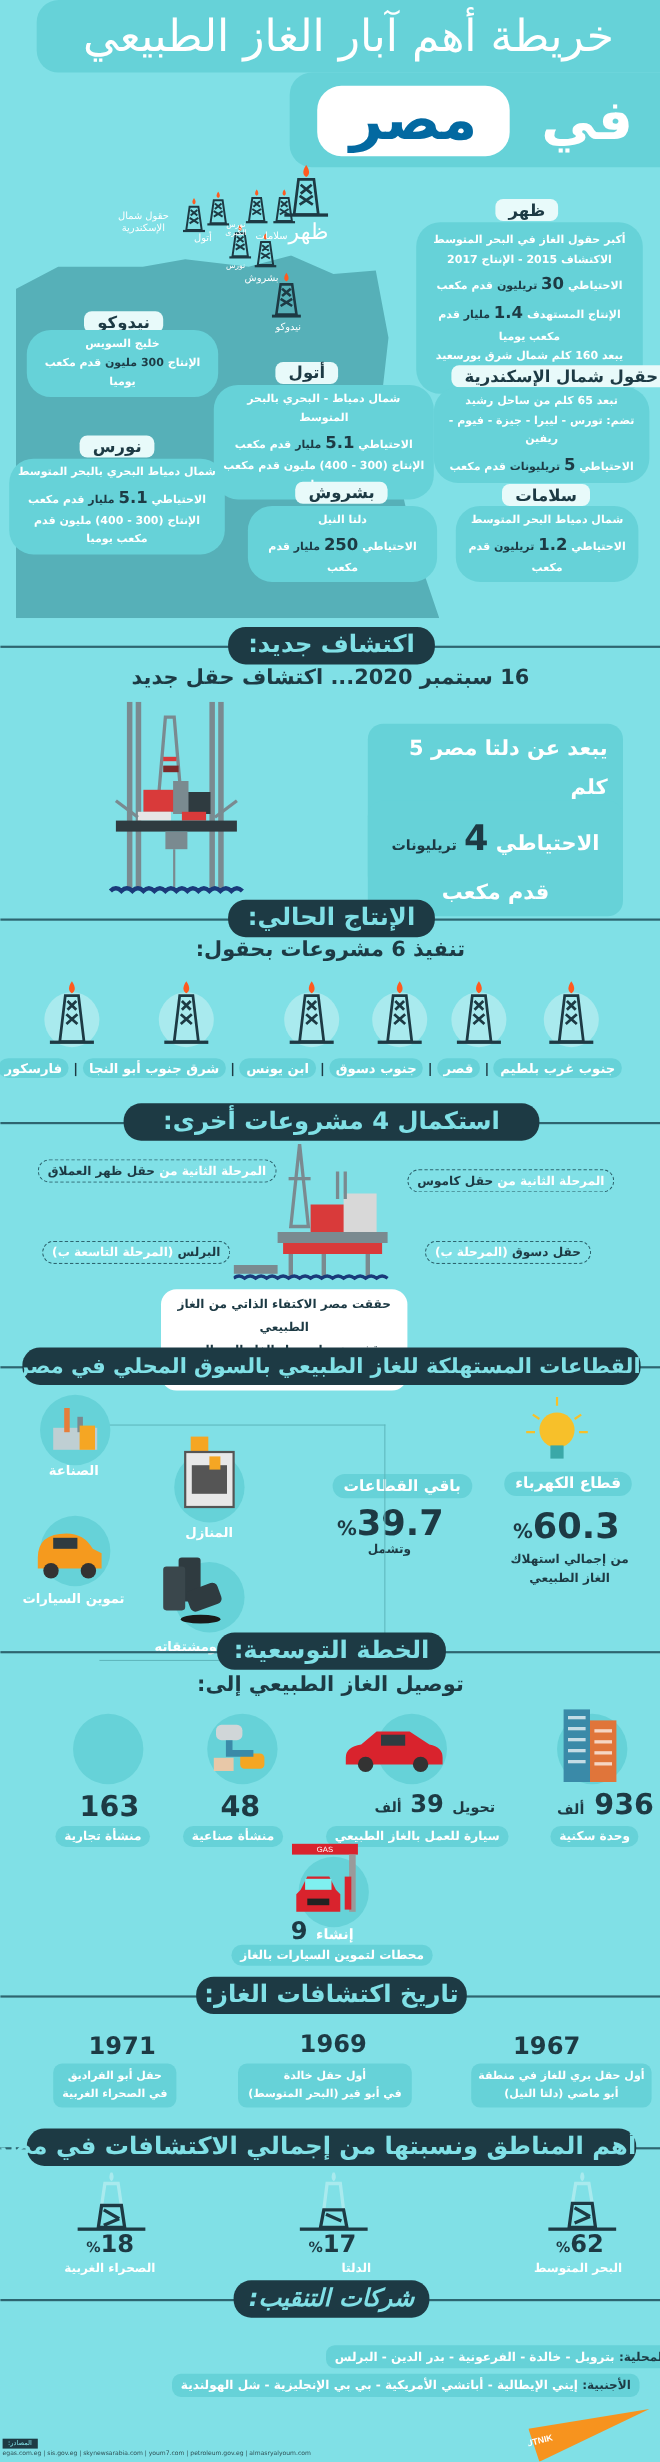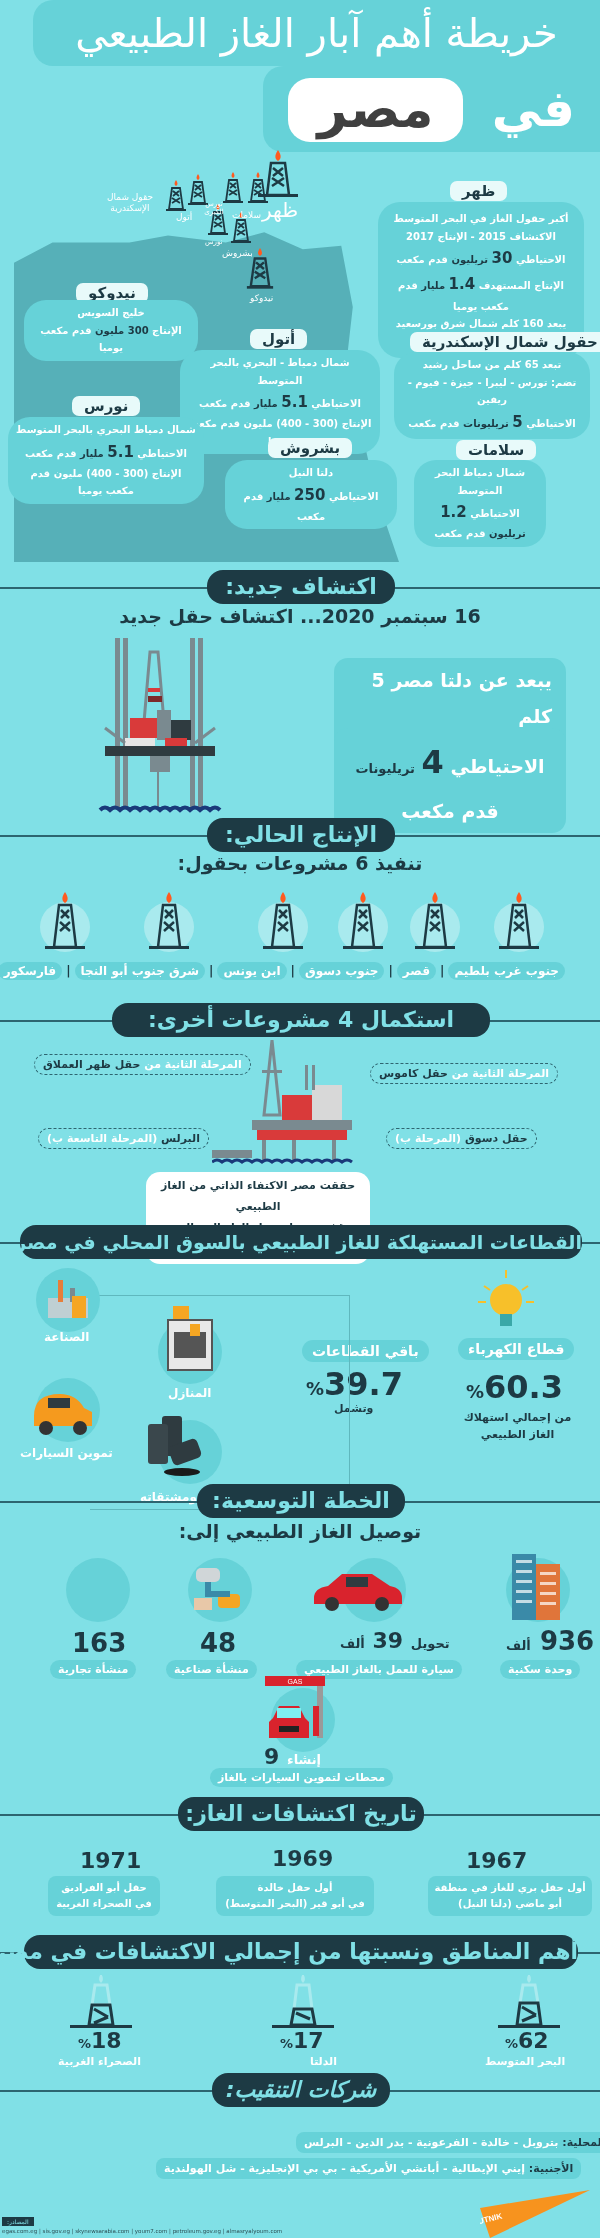--- a/index.html
+++ b/index.html
@@ -2,21 +2,21 @@
 <html><head>
 <meta charset="utf-8">
 <style>
   * { box-sizing: border-box; margin: 0; padding: 0; }
   body { width: 600px; height: 2238px; background: #80e0e6; font-family: "DejaVu Sans", sans-serif; color: #1d3a44; position: relative; overflow: hidden; direction: rtl; }
   .abs { position: absolute; }
   .title-box { position: absolute; background: #66d2d8; }
   .title1 { left: 33px; top: 0; width: 567px; height: 66px; border-radius: 0 0 0 20px; border-top-left-radius: 20px; color: #fff; font-size: 40px; text-align: center; line-height: 66px; }
   .title2 { left: 263px; top: 66px; width: 337px; height: 86px; border-radius: 20px 0 0 20px; }
   .title2 .fi { position: absolute; right: 25px; top: 10px; color: #fff; font-size: 50px; font-weight: bold; line-height: 66px; }
-  .title2 .misr { position: absolute; left: 25px; top: 12px; width: 175px; height: 64px; background: #fff; border-radius: 22px; color: #404040; font-size: 52px; font-weight: bold; text-align: center; line-height: 62px; }
+  .title2 .misr { position: absolute; left: 25px; top: 12px; width: 175px; height: 64px; background: #fff; border-radius: 22px; color: #0369a1; font-size: 52px; font-weight: bold; text-align: center; line-height: 62px; }
 
   .map-bg { position: absolute; left: 14px; top: 222px; width: 385px; height: 340px; background: #56b0b8; border-radius: 0 20px 0 0; clip-path: polygon(0 12%, 10% 6%, 30% 6%, 40% 4%, 55% 6%, 65% 3%, 75% 8%, 85% 7%, 88% 25%, 86% 45%, 90% 60%, 94% 80%, 100% 100%, 0 100%); }
   .rig { position: absolute; width: 26px; }
   .rig svg { display: block; }
   .map-label { position: absolute; color: #fff; font-size: 9px; text-align: center; line-height: 1.2; }
 
   .info-card { position: absolute; background: #66d2d8; border-radius: 22px; color: #fff; font-size: 10px; font-weight: bold; text-align: center; line-height: 1.75; padding: 8px 10px; }
   .card-tag { position: absolute; background: #e8fafa; color: #1d3a44; font-weight: bold; font-size: 15px; text-align: center; border-radius: 7px; padding: 1px 12px; white-space: nowrap; }
   .big { color: #1d3a44; font-size: 15px; }
   .dark { color: #1d3a44; }
@@ -154,41 +154,41 @@
 </div>
 
 <div class="card-tag" style="left:410px;top:332px;">حقول شمال الإسكندرية</div>
 <div class="info-card" style="left:394px;top:352px;width:196px;padding:4px 8px;">
   <div>تبعد 65 كلم من ساحل رشيد</div>
   <div>تضم: تورس - ليبرا - جيزة - فيوم - ريفين</div>
   <div><span>الاحتياطي</span> <span class="big">5</span> <span class="dark">تريليونات</span> <span>قدم مكعب</span></div>
 </div>
 
 <div class="card-tag" style="left:250px;top:329px;">أتول</div>
-<div class="info-card" style="left:180px;top:350px;width:200px;padding:4px 8px;text-align:center;">
+<div class="info-card" style="left:194px;top:350px;width:200px;padding:4px 8px;text-align:center;">
   <div>شمال دمياط - البحري بالبحر المتوسط</div>
   <div><span>الاحتياطي</span> <span class="big">5.1</span> <span class="dark">مليار</span> <span>قدم مكعب</span></div>
   <div>الإنتاج (300 - 400) مليون قدم مكعب يوميا</div>
 </div>
 
 <div class="card-tag" style="left:72px;top:396px;">نورس</div>
 <div class="info-card" style="left:8px;top:417px;width:196px;padding:4px 8px;">
   <div>شمال دمياط البحري بالبحر المتوسط</div>
   <div><span>الاحتياطي</span> <span class="big">5.1</span> <span class="dark">مليار</span> <span>قدم مكعب</span></div>
   <div>الإنتاج (300 - 400) مليون قدم مكعب يوميا</div>
 </div>
 
 <div class="card-tag" style="left:268px;top:438px;">بشروش</div>
 <div class="info-card" style="left:225px;top:460px;width:172px;padding:4px 8px;">
   <div>دلتا النيل</div>
   <div><span>الاحتياطي</span> <span class="big">250</span> <span class="dark">مليار</span> <span>قدم مكعب</span></div>
 </div>
 
 <div class="card-tag" style="left:456px;top:440px;">سلامات</div>
-<div class="info-card" style="left:414px;top:460px;width:132px;padding:4px 8px;">
+<div class="info-card" style="left:414px;top:460px;width:166px;padding:4px 8px;">
   <div>شمال دمياط البحر المتوسط</div>
   <div><span>الاحتياطي</span> <span class="big">1.2</span> <span class="dark">تريليون</span> <span>قدم مكعب</span></div>
 </div>
 
 <div class="section-header" style="top:570px;">
   <div class="line"></div>
   <div class="pill" style="left:207px;width:188px;">اكتشاف جديد:</div>
 </div>
 <div class="subtitle" style="top:605px;">16 سبتمبر 2020... اكتشاف حقل جديد</div>
 

